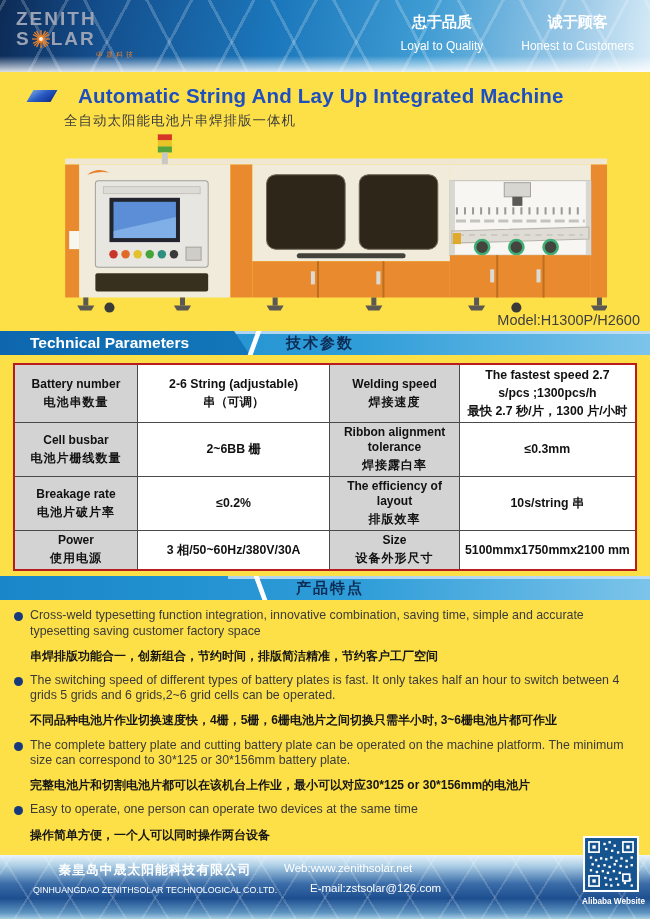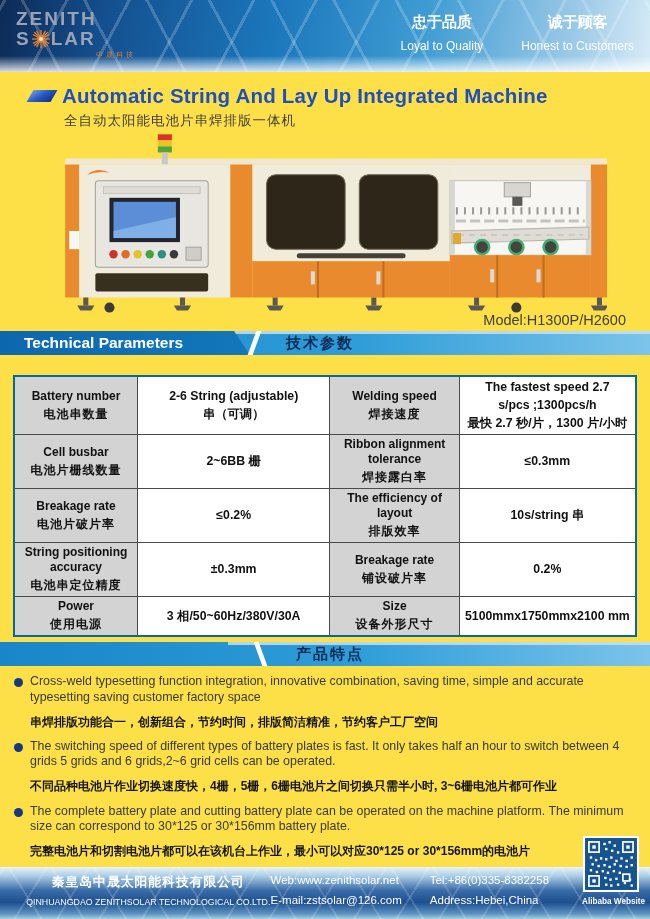--- a/index.html
+++ b/index.html
@@ -32,78 +32,78 @@
   .logo .sub { text-align:right; color:#e8812a; font-size:7px; letter-spacing:3px; margin-top:3px; }
   .slogans {
     position:absolute; right:16px; top:13px; color:#fff; text-align:center;
     display:grid; grid-template-columns:auto auto; column-gap:38px; row-gap:7px;
   }
   .slogans .cn { font-size:15px; font-weight:bold; }
   .slogans .en { font-size:12px; }
 
   
   .titleblock { padding:12px 0 0 30px; }
-  .titlerow { display:flex; align-items:center; gap:8px; }
+  .titlerow { display:flex; align-items:center; gap:24px; }
   .flagicon { width:24px; height:12px; transform:skewX(-30deg); background:linear-gradient(135deg,#6f9ede 0%,#2a5cc4 45%,#0f2f8e 100%); }
   .titlerow h1 { color:#1d4fc0; font-size:20.5px; font-weight:bold; letter-spacing:0.2px; }
   .subtitle { color:#3d3d3d; font-size:13.5px; margin:4px 0 0 34px; letter-spacing:1px; }
 
   
   .machinewrap { width:564px; margin:4px auto 0 auto; }
-  .modelline { text-align:right; padding-right:24px; color:#3f3f3f; font-size:14.5px; margin-top:-12px; }
+  .modelline { text-align:right; padding-right:10px; color:#3f3f3f; font-size:14.5px; margin-top:-12px; }
 
   
   .secbar { position:relative; height:24px; margin-top:3px; overflow:hidden;
     background:linear-gradient(90deg,#1886c8 0%,#2e9dd8 55%,#7cc4ea 100%); }
   .secbar .leftseg { position:absolute; left:0; top:0; bottom:0; background:linear-gradient(90deg,#0e67ae,#1277ba);
-    display:flex; align-items:center; padding-left:24px; }
+    display:flex; align-items:center; padding-left:30px; }
   .secbar .leftseg.back { clip-path:polygon(0 0, calc(100% - 16px) 0, 100% 100%, 0 100%); }
   .secbar .leftseg.fwd  { clip-path:polygon(0 0, 100% 0, calc(100% - 16px) 100%, 0 100%); }
   .secbar .en { color:#fff; font-size:15.5px; font-weight:bold; white-space:nowrap; }
   .secbar .slash { position:absolute; top:0; bottom:0; width:5px; background:#fff; transform:skewX(-20deg); }
   .secbar .slash.s2 { transform:skewX(20deg); }
   .secbar .cn { position:absolute; top:0; bottom:0; display:flex; align-items:center; color:#0d2c55; font-size:15px; font-weight:bold; letter-spacing:2px; }
   .secbar .hl { position:absolute; left:35%; right:0; top:0; height:3px; background:rgba(200,224,245,.85); }
 
   
-  table.spec { width:624px; margin:20px auto 0 auto; border-collapse:collapse; border:2px solid #0369a1; }
+  table.spec { width:624px; margin:8px auto 0 auto; border-collapse:collapse; border:2px solid #b91c1c; }
   table.spec td { border:1.5px solid #4a4a4a; text-align:center; vertical-align:middle; padding:2px 3px; }
   td.lab { background:#d3d3d3; width:124px; }
   td.lab .en { font-weight:bold; font-size:12px; color:#111; line-height:1.25; }
   td.lab .cn { font-weight:bold; font-size:12px; color:#111; margin-top:2px; letter-spacing:1px; }
   td.val { background:#fff; font-weight:bold; font-size:12.3px; color:#111; line-height:1.45; }
   tr.r1 td { height:56px; } tr.r2 td { height:44px; } tr.r3 td { height:52px; }
   tr.r4 td { height:48px; } tr.r5 td { height:54px; } tr.r6 td { height:38px; }
 
   
   .features { padding:8px 14px 16px 14px; }
   .feat { display:flex; margin-bottom:10px; }
   .feat .dot { width:9px; height:9px; border-radius:50%; background:#16387c; margin:4px 7px 0 0; flex:0 0 9px; }
   .feat .en { color:#3a3a3a; font-size:12.4px; line-height:1.22; }
   .feat .cn { color:#151515; font-size:12px; font-weight:bold; line-height:1.2; margin-top:10px; }
 
   
   .footer {
-    position:absolute; left:0; right:0; bottom:0; height:52px;
+    position:absolute; left:0; right:0; bottom:0; height:64px;
     background:linear-gradient(180deg,#eaf4fa 0%,#a8cbe4 18%,#3a6ca8 45%,#1d4f90 68%,#5d93c0 90%,#a8cfe4 100%);
     overflow:visible;
   }
   .footer .grid {
     position:absolute; inset:0;
     background:
       repeating-linear-gradient(58deg, transparent 0 34px, rgba(255,255,255,.16) 34px 36px),
       repeating-linear-gradient(-58deg, transparent 0 34px, rgba(255,255,255,.16) 34px 36px);
   }
   .footer .cols { position:relative; display:flex; padding:7px 78px 0 26px; color:#fff; }
   .fcol1 { width:258px; text-align:center; }
   .fcol1 .cn { font-size:12.8px; font-weight:bold; letter-spacing:1px; }
   .fcol1 .en { font-size:8.8px; margin-top:6px; white-space:nowrap; }
   .fcol2 { width:168px; }
   .fcol2 div, .fcol3 div { font-size:11.5px; line-height:1.1; }
-  .fcol2 div + div, .fcol3 div + div { margin-top:7px; }
+  .fcol2 div + div, .fcol3 div + div { margin-top:7px;margin-left:26px; }
   .fcol3 { width:150px; }
   .qr { position:absolute; right:10px; bottom:13px; width:58px; text-align:center; }
   .qr .lbl { color:#fff; font-size:8.2px; font-weight:bold; margin-top:1px; white-space:nowrap; }
 </style>
 </head>
 <body>
 
 <div class="page">
 
   <div class="banner">
@@ -294,36 +294,20 @@
           <div>≤0.2%</div>
         </td>
         <td class="lab">
           <div class="en">The efficiency of layout</div>
             <div class="cn">排版效率</div>
         </td>
         <td class="val">
           <div>10s/string 串</div>
         </td>
       </tr>
-      <tr class="r5">
-        <td class="lab">
-          <div class="en">String positioning accuracy</div>
-            <div class="cn">电池串定位精度</div>
-        </td>
-        <td class="val">
-          <div>±0.3mm</div>
-        </td>
-        <td class="lab">
-          <div class="en">Breakage rate</div>
-            <div class="cn">铺设破片率</div>
-        </td>
-        <td class="val">
-          <div>0.2%</div>
-        </td>
-      </tr>
       <tr class="r6">
         <td class="lab">
           <div class="en">Power</div>
             <div class="cn">使用电源</div>
         </td>
         <td class="val">
           <div>3 相/50~60Hz/380V/30A</div>
         </td>
         <td class="lab">
           <div class="en">Size</div>
@@ -376,24 +360,20 @@
   <div class="footer">
     <div class="grid"></div>
     <div class="cols">
       <div class="fcol1">
         <div class="cn">秦皇岛中晟太阳能科技有限公司</div>
         <div class="en">QINHUANGDAO ZENITHSOLAR TECHNOLOGICAL CO.LTD.</div>
       </div>
       <div class="fcol2">
         <div>Web:www.zenithsolar.net</div>
         <div>E-mail:zstsolar@126.com</div>
-      </div>
-      <div class="fcol3">
-        <div>Tel:+86(0)335-8382258</div>
-        <div>Address:Hebei,China</div>
       </div>
     </div>
     <div class="qr">
       <svg viewBox="0 0 33 33" width="56" height="56">
         <rect x="0" y="0" width="33" height="33" fill="#16548f"></rect>
         <rect x="0.6" y="0.6" width="31.8" height="31.8" fill="none" stroke="#fff" stroke-width="1.2"></rect>
         <g fill="none" stroke="#fff" stroke-width="1">
           <rect x="3.5" y="3.5" width="6" height="6"></rect>
           <rect x="23.5" y="3.5" width="6" height="6"></rect>
           <rect x="3.5" y="23.5" width="6" height="6"></rect>

